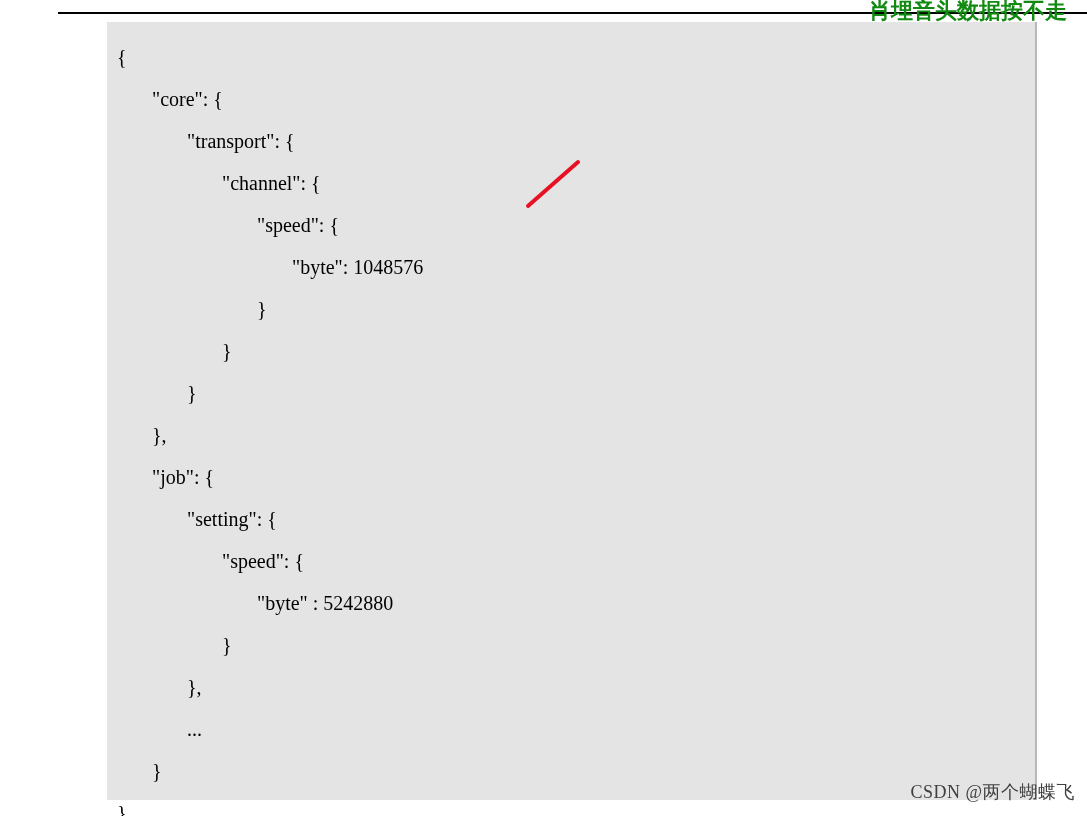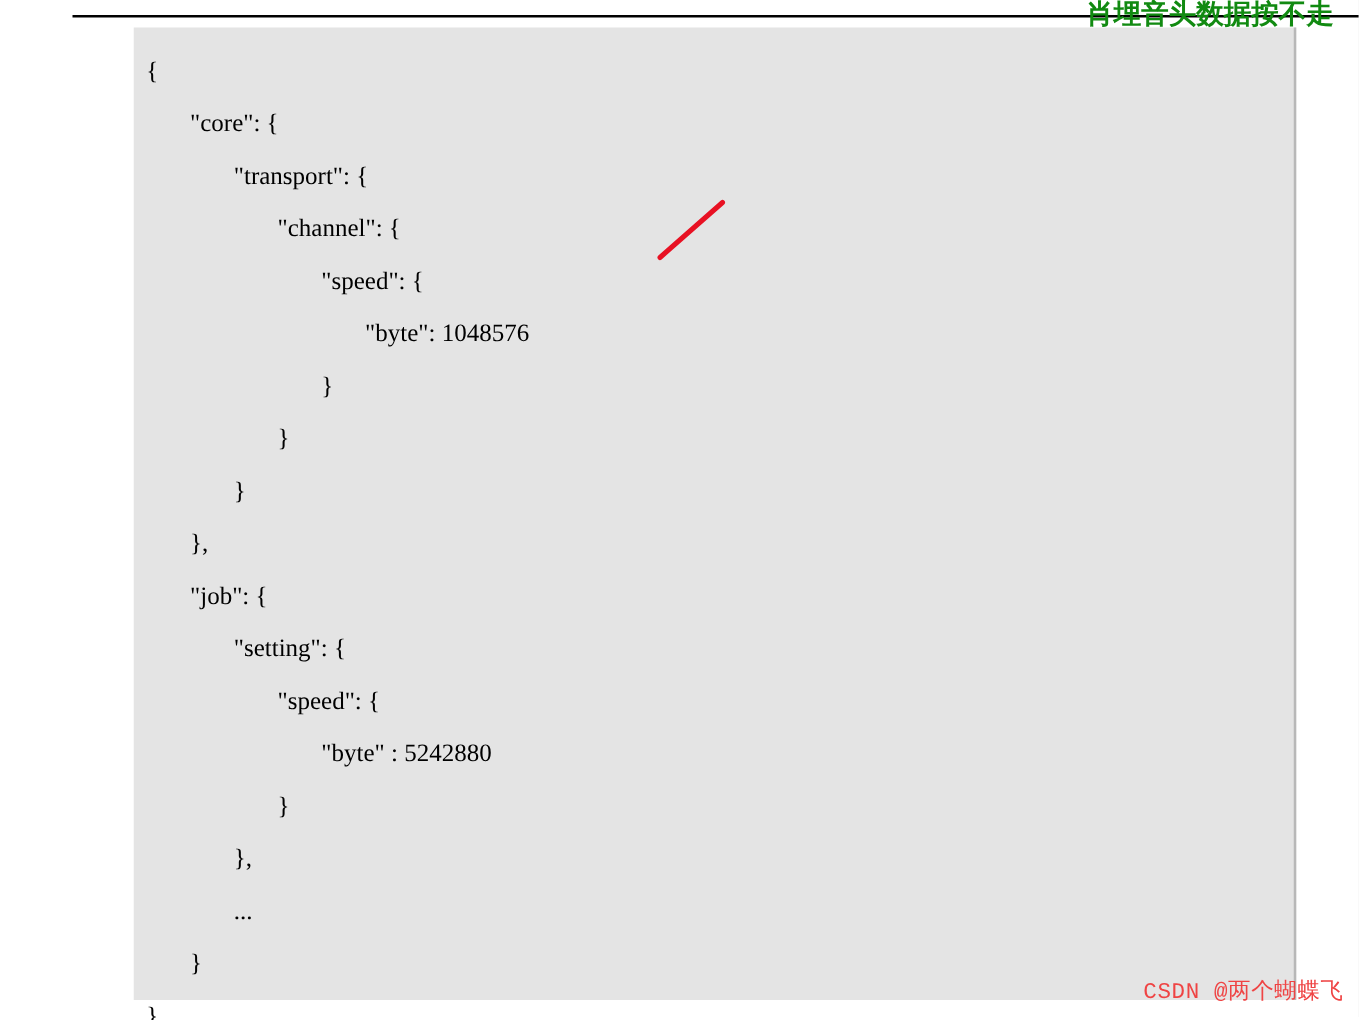--- a/index.html
+++ b/index.html
@@ -49,23 +49,23 @@
       left: 520px;
       width: 70px;
       height: 60px;
       pointer-events: none;
     }
     .annotation-line svg { width: 100%; height: 100%; }
     .watermark {
       position: absolute;
       bottom: 12px;
       right: 12px;
-      color: #ef4444;
+      color: #404040;
       font-size: 18px;
-      font-family: Liberation Mono, monospace;
+      font-family: Liberation Serif, serif;
       letter-spacing: 0.5px;
     }
   </style>
 </head>
 <body>
 
 <div class="top-divider"></div>
 
 <div class="header-text">肖埋音头数据按不走</div>
 

